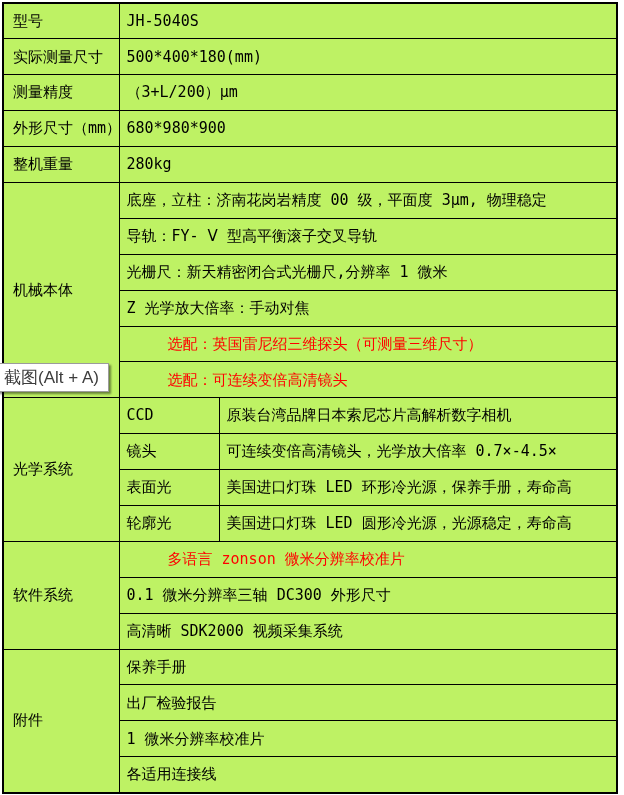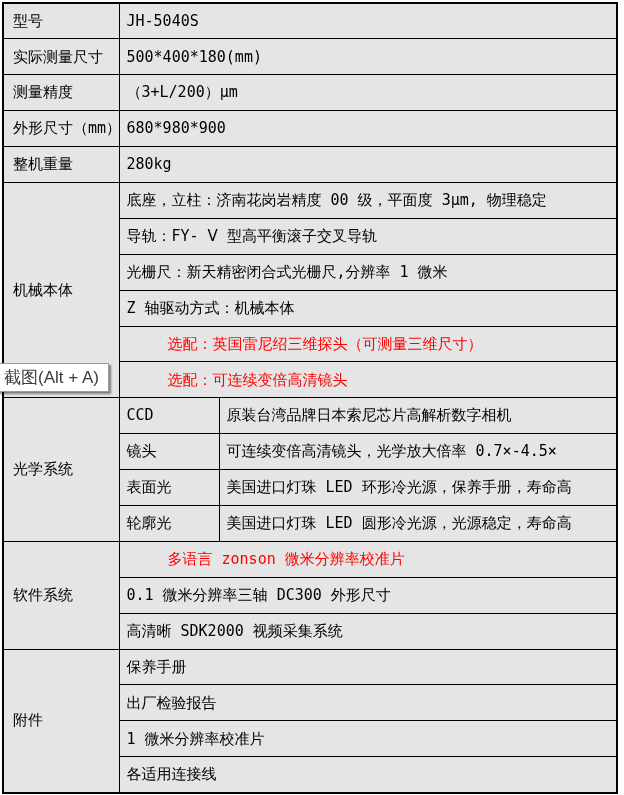--- a/index.html
+++ b/index.html
@@ -4,21 +4,21 @@
 <style>
   * { margin:0; padding:0; box-sizing:border-box; }
   html,body { width:624px; height:795px; background:#fff; overflow:hidden; }
   body { position:relative; font-family:"DejaVu Sans Mono","DejaVu Sans",monospace; }
 
   table.spec {
     position:absolute; left:2px; top:2px;
     width:616px; table-layout:fixed;
     border-collapse:collapse;
     border:2px solid var(--border,#000);
-    background:#e5e5e5;
+    background:#bef264;
   }
   table.spec td {
     border:1px solid var(--border,#000);
     height:35.9px;
     vertical-align:middle;
     font-size:15px;
     color:var(--text,#000);
     padding:0 4px 0 7px;
     white-space:nowrap;
     overflow:hidden;
@@ -76,21 +76,21 @@
       <td class="c1" rowspan="6">机械本体</td>
       <td colspan="2">底座，立柱：济南花岗岩精度 00 级，平面度 3μm, 物理稳定</td>
     </tr>
     <tr>
       <td colspan="2">导轨：FY- Ⅴ 型高平衡滚子交叉导轨</td>
     </tr>
     <tr>
       <td colspan="2">光栅尺：新天精密闭合式光栅尺,分辨率 1 微米</td>
     </tr>
     <tr>
-      <td colspan="2">Z 轴驱动方式：机械本体</td>
+      <td colspan="2">Z 光学放大倍率：手动对焦</td>
     </tr>
     <tr>
       <td colspan="2" class="red">选配：英国雷尼绍三维探头（可测量三维尺寸）</td>
     </tr>
     <tr>
       <td colspan="2" class="red">选配：可连续变倍高清镜头</td>
     </tr>
 
     <tr>
       <td class="c1" rowspan="4">光学系统</td>

